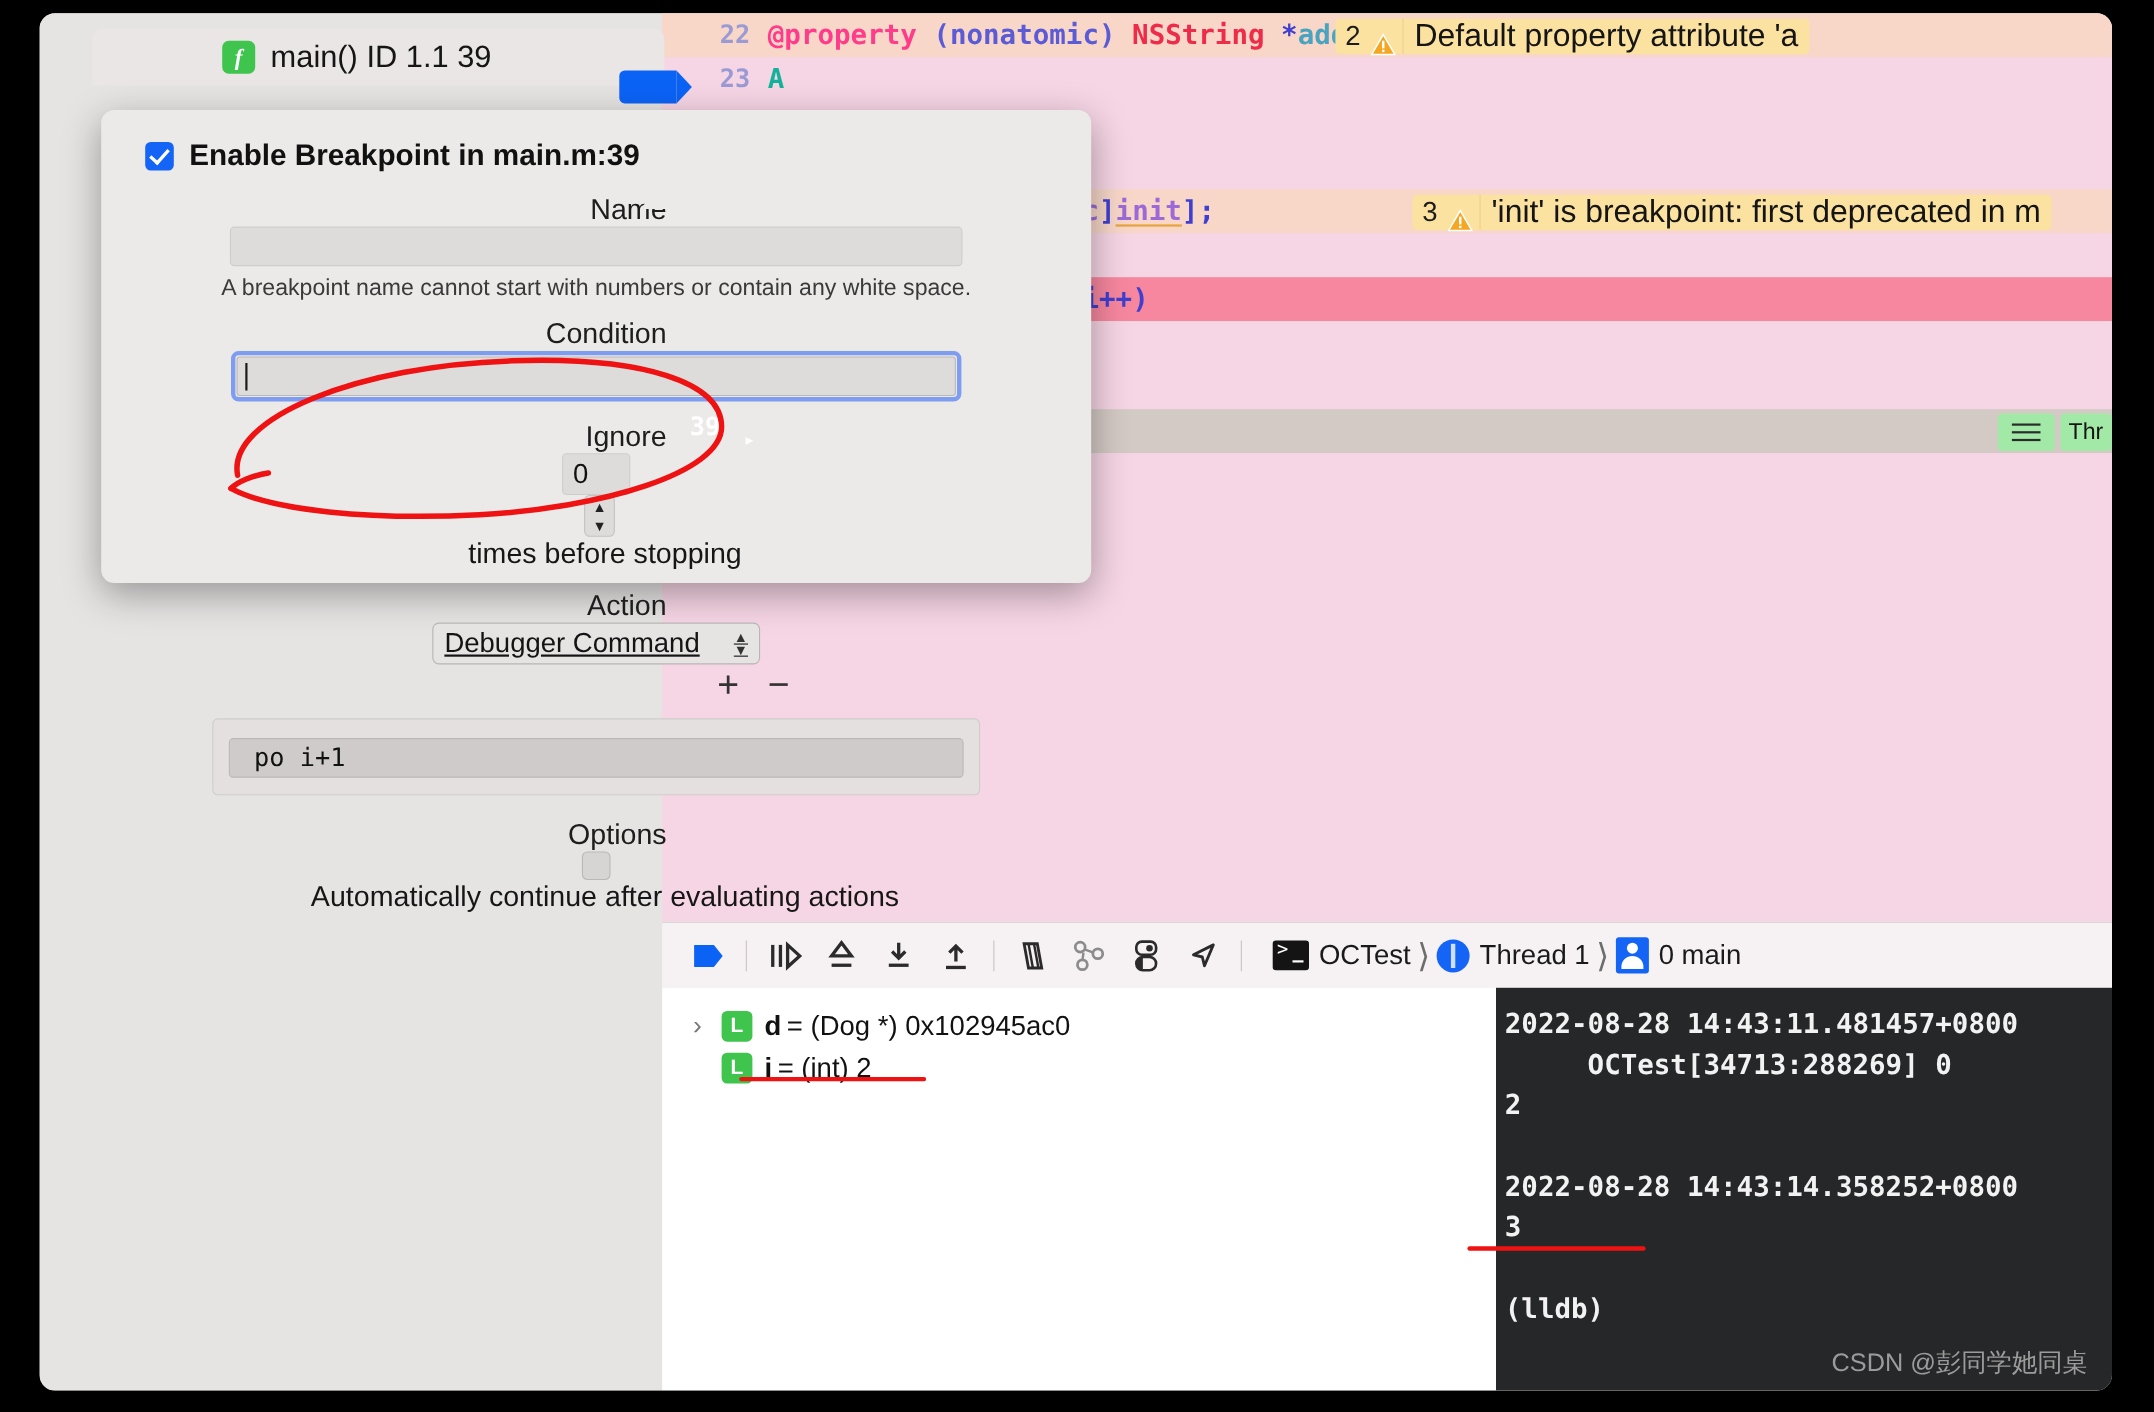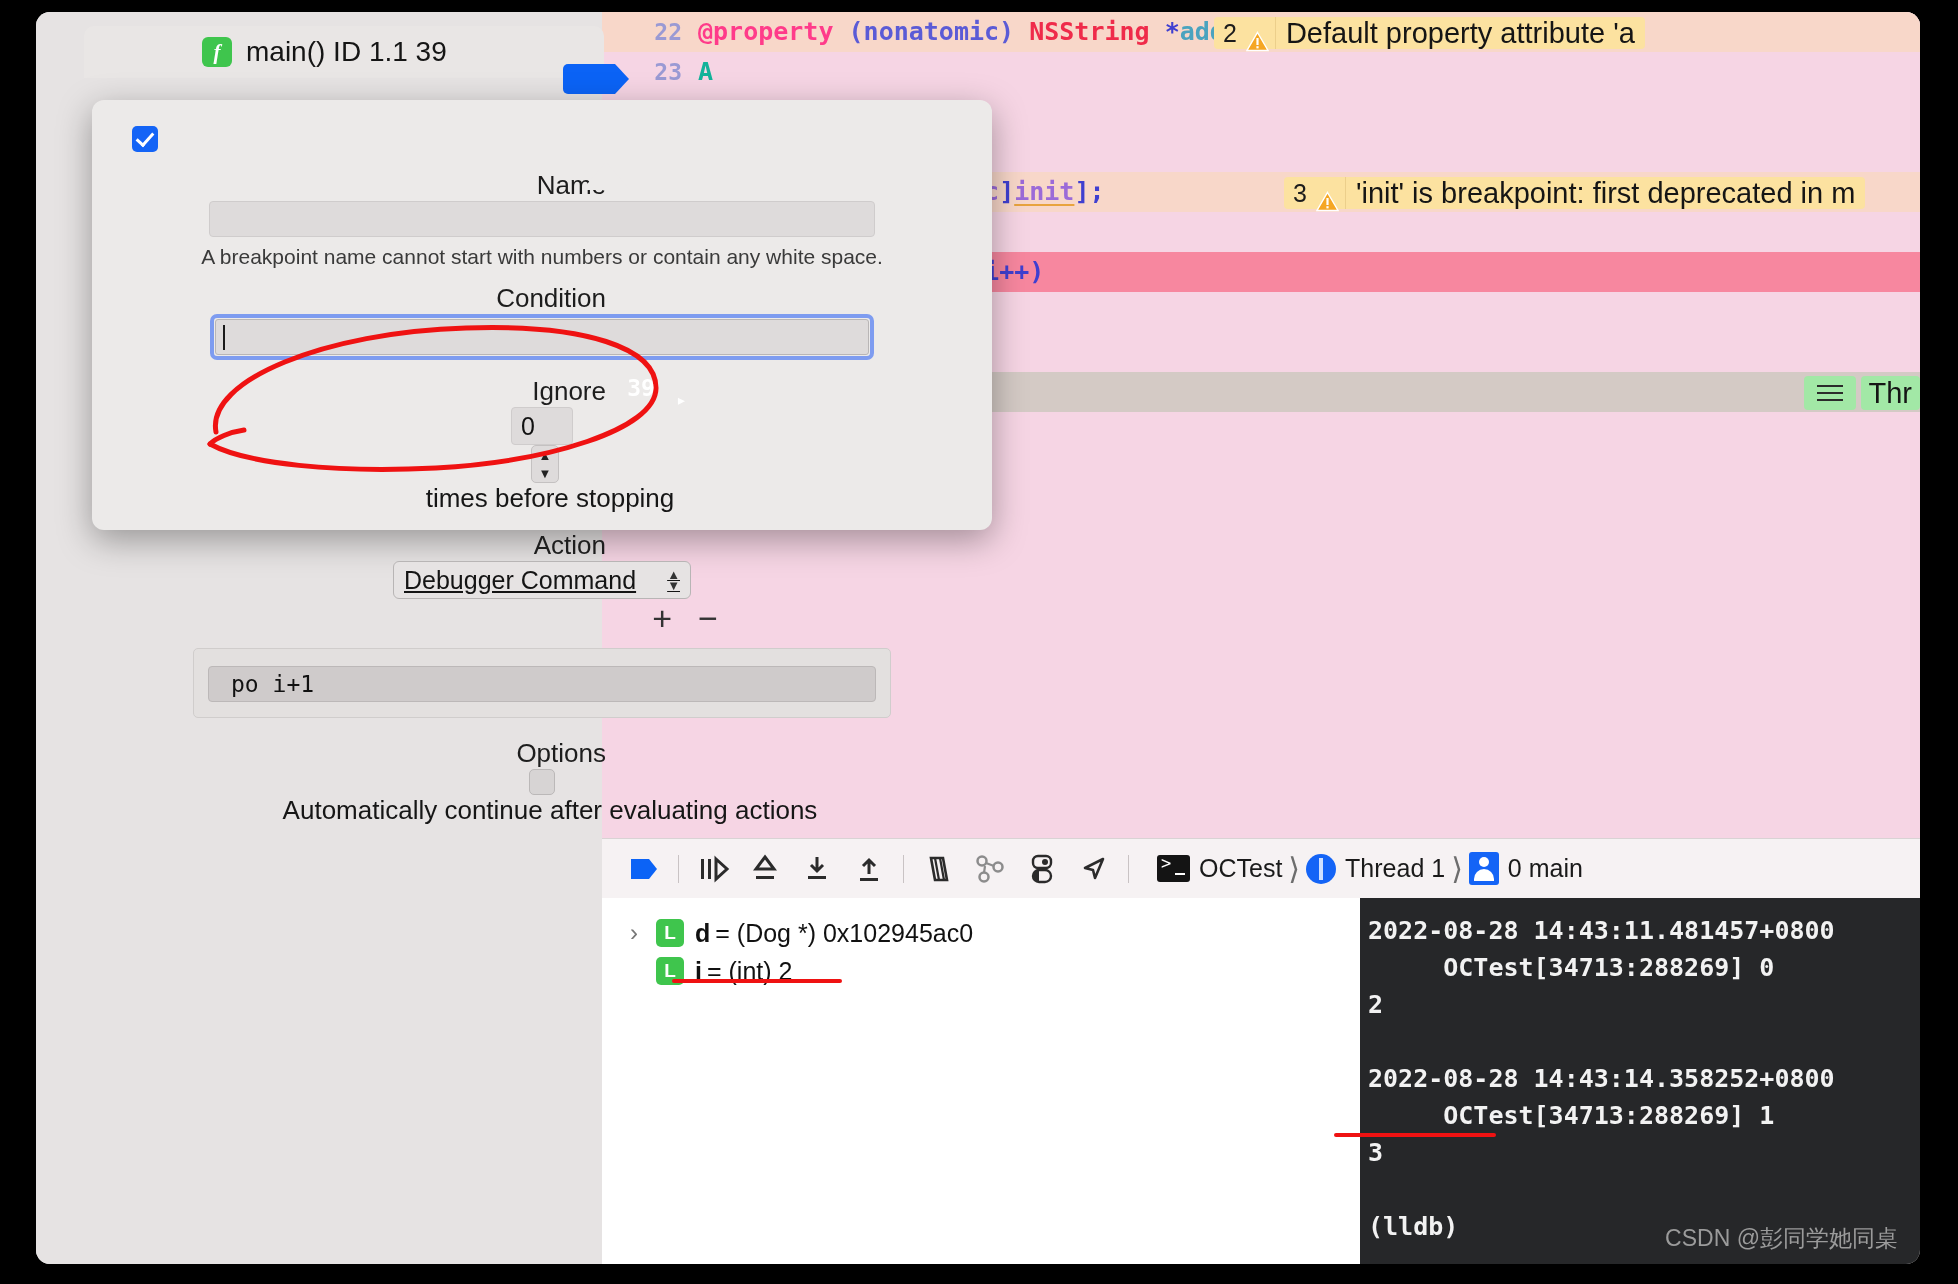--- a/index.html
+++ b/index.html
@@ -38,21 +38,21 @@
   
   .bpmark{position:absolute;left:6px;top:4px;width:78px;height:32px;background:#0b63f6;border-radius:5px 0 0 5px;}
   .bpmark:after{content:"";position:absolute;right:-15px;top:0;border-top:16px solid transparent;border-bottom:16px solid transparent;border-left:15px solid #0b63f6;}
   .bpnum{position:absolute;left:0;top:0;width:78px;text-align:center;line-height:32px;color:#fff;font-family:"DejaVu Sans Mono",monospace;font-size:23px;font-weight:bold;z-index:2;}
   .bparrow{position:absolute;left:74px;top:8px;color:#fff;font-size:18px;z-index:3;}
 
   
   .threadchip{position:absolute;right:0;top:4px;height:34px;display:flex;align-items:center;}
   .thicon{width:52px;height:34px;background:#a2e8a6;border-radius:4px;display:flex;align-items:center;justify-content:center;margin-right:5px;}
   .thicon i{display:block;width:26px;height:2px;background:#2b2b2b;box-shadow:0 7px 0 #2b2b2b,0 -7px 0 #2b2b2b;}
-  .thlabel{height:34px;background:#a2e8a6;border-radius:4px;padding:0 8px;line-height:34px;font-size:29px;color:#151515;font-family:"Liberation Sans",sans-serif;font-weight:normal;white-space:nowrap;}
+  .thlabel{height:34px;background:#a2e8a6;border-radius:4px;padding:0 8px;line-height:34px;font-size:21px;color:#151515;font-family:"Liberation Sans",sans-serif;font-weight:normal;white-space:nowrap;}
 
   
   .debugbar{position:absolute;left:566px;top:826px;width:1318px;height:60px;background:#f6f2f3;border-top:1px solid #d9d3d4;display:flex;align-items:center;padding-left:16px;box-sizing:border-box;}
   .dbtn{width:52px;height:44px;display:flex;align-items:center;justify-content:center;cursor:pointer;}
   .sep{width:1px;height:28px;background:#c9c3c4;margin:0 8px;}
   .jumpbar{display:flex;align-items:center;margin-left:20px;}
   .jmpchip{display:flex;align-items:center;font-size:25px;color:#1a1a1a;font-family:"Liberation Sans",sans-serif;}
   .chev{color:#6d6d6d;font-size:30px;margin:0 6px;font-weight:300;}
   .termicon{width:33px;height:27px;background:#141414;border-radius:3px;position:relative;margin-right:9px;}
   .termicon:before{content:">";position:absolute;left:4px;top:-2px;color:#fff;font-size:17px;font-family:"DejaVu Sans Mono",monospace;}
@@ -238,21 +238,20 @@
           </div>
         <div class="redline" style="left:632px;top:964px;width:0;"></div>
       </div>
       <div class="console">
         <div id="console-lines">
             <div class="cline">2022-08-28 14:43:11.481457+0800</div>
             <div class="cline">     OCTest[34713:288269] 0</div>
             <div class="cline">2</div>
             <div class="cline">&nbsp;</div>
             <div class="cline">2022-08-28 14:43:14.358252+0800</div>
-            <div class="cline">     OCTest[34713:288269] 1</div>
             <div class="cline">3</div>
             <div class="cline">&nbsp;</div>
             <div class="cline">(lldb)</div>
           </div>
       </div>
     </div>
 
     <div class="redline" style="left:636px;top:967px;width:170px;"></div>
 
     <div class="redline" style="left:1298px;top:1121px;width:162px;"></div>
@@ -261,20 +260,21 @@
       <div class="fnicon">f</div>
       <div class="bphead-txt">main()  ID 1.1  39</div>
       <div class="bppill"></div>
     </div>
 
     <div class="popover">
       <div class="poptail"></div>
 
       <div class="title-row">
         <div class="cbx"></div>
+        <div class="title-txt">Enable Breakpoint in main.m:39</div>
       </div>
 
       <div class="prow" style="margin-top:18px;">
         <div class="plabel">Name</div>
         <div class="field" style="width:664px;"></div>
       </div>
       <div class="prow" style="margin-top:8px;">
         <div class="plabel"></div>
         <div class="hint">A breakpoint name cannot start with numbers or contain any white space.</div>
       </div>

